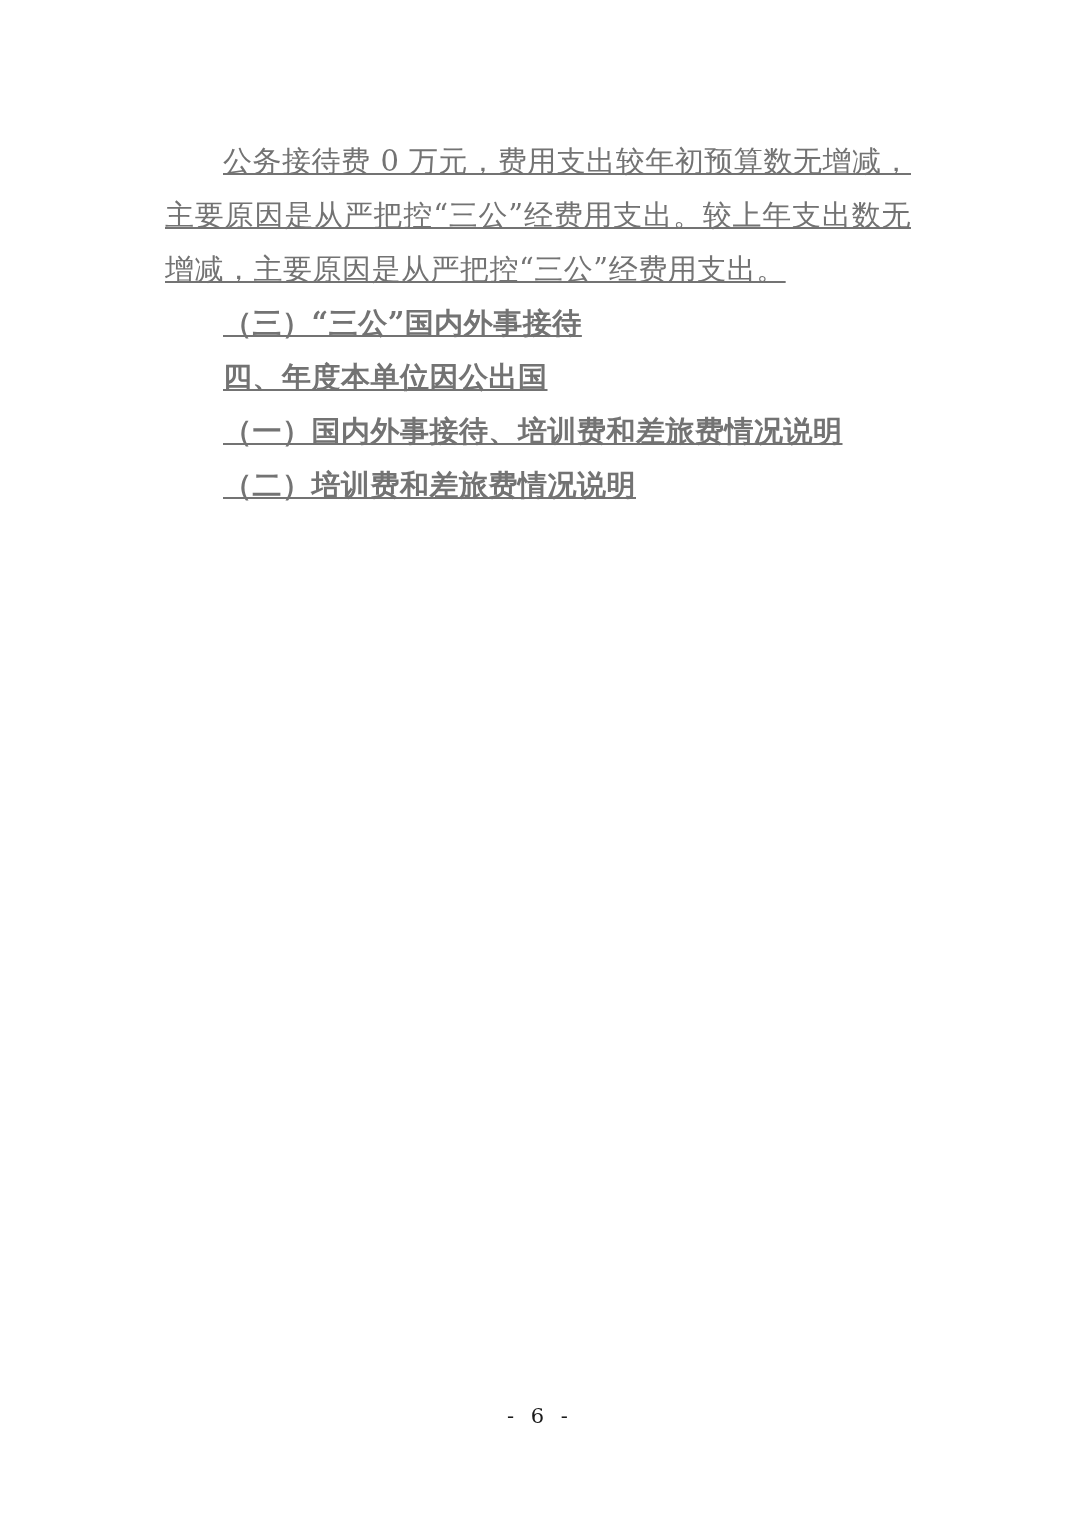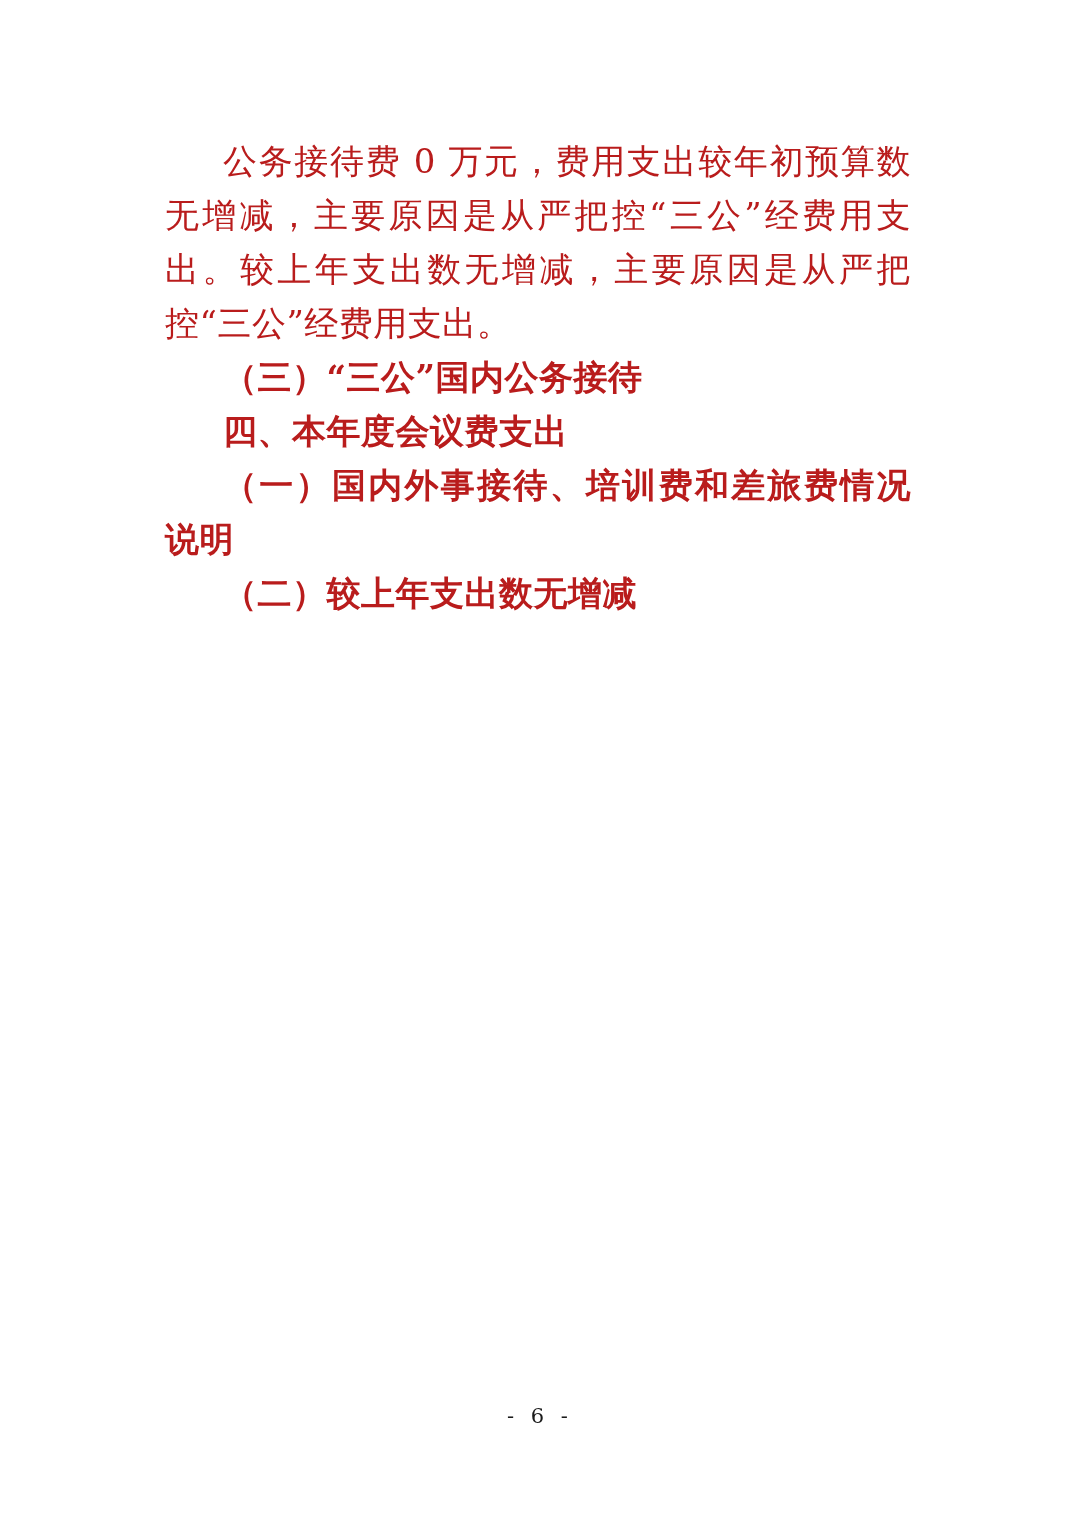--- a/index.html
+++ b/index.html
@@ -16,28 +16,29 @@
   }
   .text-block {
     position: absolute;
     left: 165px;
     top: 134px;
     width: 746px;
   }
   .para, .sub-heading, .main-heading {
     margin: 0;
     padding: 0;
-    font-size: 34px;
+    font-size: 29px;
     line-height: 54px;
     text-indent: 58px;
     text-align: justify;
     text-justify: inter-ideograph;
-    color: #b91c1c;
+    color: #737373;
     font-weight: normal;
     letter-spacing: 0.5px;
+    text-decoration: underline;
   }
   .para, .sub-heading {
     font-family: "DejaVu Serif", "Liberation Serif", serif;
   }
   .sub-heading {
     font-weight: bold;
   }
   .main-heading {
     font-family: "DejaVu Sans", "Liberation Sans", sans-serif;
     font-weight: bold;
@@ -55,19 +56,19 @@
     letter-spacing: 5px;
     text-indent: 5px;
   }
 </style>
 </head>
 <body>
 
 <div class="page">
   <main class="text-block">
     <p class="para">公务接待费 0 万元，费用支出较年初预算数无增减，主要原因是从严把控“三公”经费用支出。较上年支出数无增减，主要原因是从严把控“三公”经费用支出。</p>
-    <h3 class="sub-heading">（三）“三公”国内公务接待</h3>
-    <h2 class="main-heading">四、本年度会议费支出</h2>
+    <h3 class="sub-heading">（三）“三公”国内外事接待</h3>
+    <h2 class="main-heading">四、年度本单位因公出国</h2>
     <h3 class="sub-heading">（一）国内外事接待、培训费和差旅费情况说明</h3>
-    <h3 class="sub-heading">（二）较上年支出数无增减</h3>
+    <h3 class="sub-heading">（二）培训费和差旅费情况说明</h3>
   </main>
   <footer class="page-number">- 6 -</footer>
 </div>
 
 </body></html>

